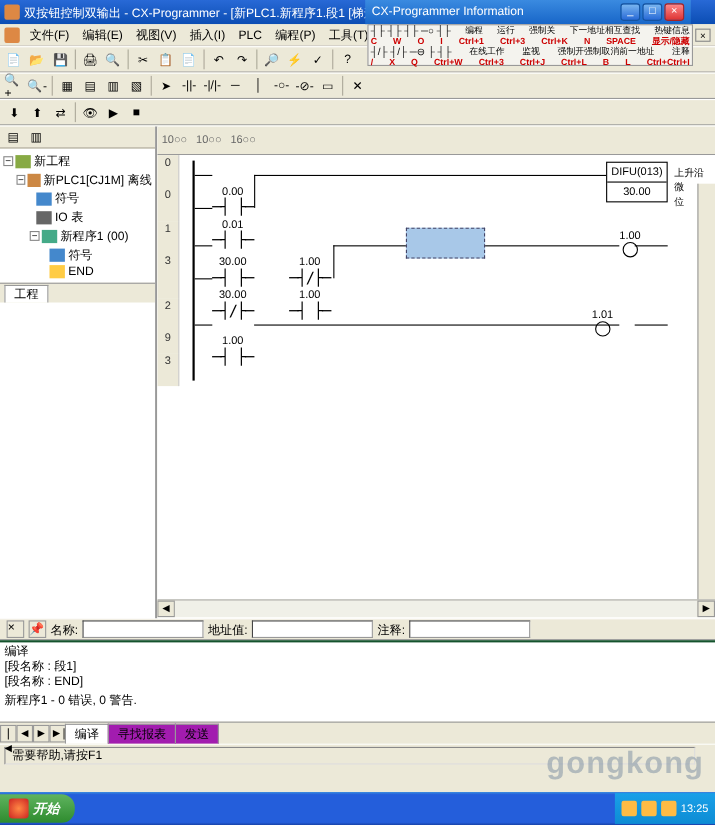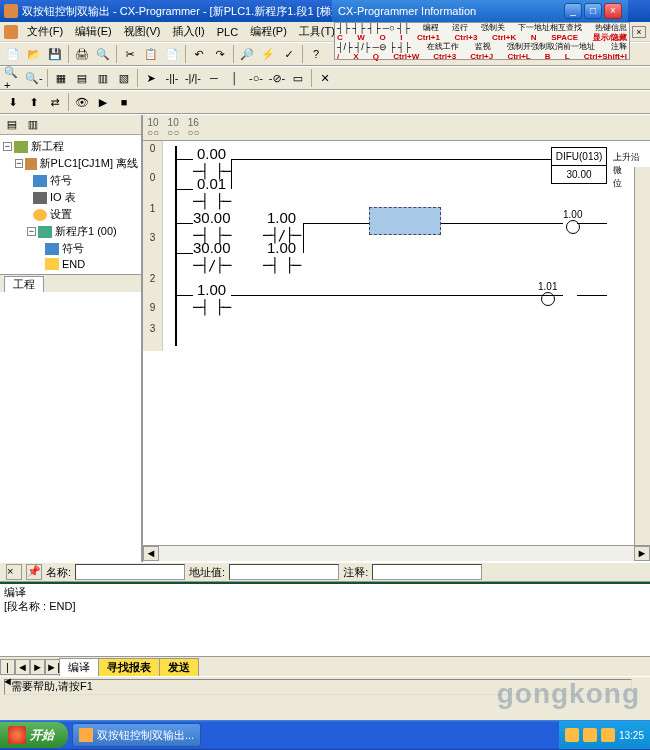--- a/index.html
+++ b/index.html
@@ -37,26 +37,26 @@
 .ico-io { background:#666; }
 .ico-set { background:#fb4; border-radius:50%; }
 .ico-mem { background:#888; }
 .ico-prog { background:#4a8; }
 .ico-sec { background:#fc4; }
 .ico-end { background:#fc4; }
 .tree-tab { background:#ece9d8; border-top:1px solid #999; height:18px; padding:1px 4px; font-size:11px; display:flex; align-items:center;}
 .tree-tab span { background:#fff; border:1px solid #999; border-bottom:none; padding:0 8px;}
 .ladder-panel { flex: 1; background: #fff; position: relative; overflow:hidden; }
 .ladder-toolbar { height:26px; background:#ece9d8; border-bottom:1px solid #999; display:flex; align-items:center; padding:0 4px; gap:8px; font-size:10px; color:#666;}
-.ladder-toolbar .cell { display:flex; flex-direction:column; align-items:center; line-height:1;}
+.ladder-toolbar .cell { display:flex; align-items:center; line-height:1;}
 .ladder-area { position: relative; background: #fff; height: 420px; }
 .rung-num { position: absolute; left: 0; width: 20px; background: #ece9d8; text-align: center; font-size: 10px; border-right:1px solid #ccc; padding-top:2px; color:#333;}
 .bus-left { position:absolute; left:32px; width:2px; background:#000; }
 .contact { position:absolute; font-size:10px; text-align:center; }
-.contact .lbl { font-size:15px; margin-bottom:1px;}
+.contact .lbl { font-size:10px; margin-bottom:1px;margin-top:24px;}
 .contact .sym { font-family:monospace; font-size:14px; letter-spacing:-1px;}
 .coil { position:absolute; font-size:10px; text-align:center;}
 .coil .sym { width:14px; height:14px; border:1px solid #000; border-radius:50%; margin:0 auto;}
 .hline { position:absolute; height:1px; background:#000;}
 .vline { position:absolute; width:1px; background:#000;}
 .selbox { position:absolute; background:#a8c8e8; border:1px dashed #446; }
 .func-box { position:absolute; border:1px solid #000; font-size:10px; }
 .func-box .top { border-bottom:1px solid #000; text-align:center; padding:3px;}
 .func-box .bot { text-align:center; padding:3px;}
 .right-comment { position:absolute; font-size:9px; width:30px; }
@@ -64,21 +64,21 @@
 .hscroll .arr { width:16px; border:1px solid #999; background:#ece9d8; text-align:center;}
 .hscroll .track { flex:1; background:#f0f0e8;}
 .vscroll { position:absolute; right:0; top:26px; bottom:16px; width:16px; background:#ece9d8; border-left:1px solid #999;}
 .fields-bar { height:20px; background:#ece9d8; border-top:1px solid #fff; border-bottom:1px solid #999; display:flex; align-items:center; padding:0 6px; gap:4px; font-size:11px;}
 .fields-bar input { height:16px; border:1px inset #999; font-size:11px; padding:0 2px;}
 .output-panel { height: 94px; background: #fff; border-top:2px solid #14532d; font-size: 11px; position:relative; }
 .output-content { padding:2px 4px; height:72px; overflow:hidden; line-height:1.25;}
 .output-tabs { position:absolute; bottom:0; left:0; right:0; height:20px; background:#ece9d8; border-top:1px solid #999; display:flex; align-items:center; font-size:11px;}
 .output-tabs .nav { width:15px; text-align:center; border:1px solid #999; height:16px; line-height:14px;}
 .output-tabs .tab { padding:1px 8px; border:1px solid #999; background:#fff; border-bottom:none; margin-left:-1px;}
-.output-tabs .tab.inactive { background:#fde047;font-weight:bold;}
+.output-tabs .tab.inactive { background:#a21caf;}
 .statusbar { height: 20px; background:#ece9d8; border-top:1px solid #fff; display:flex; align-items:center; font-size:11px; padding:0 4px;}
 .statusbar .cell { border:1px inset #ddd; padding:1px 6px; margin-right:14px; height:16px; display:flex; align-items:center;}
 .taskbar { position:absolute; bottom:0; left:0; right:0; height:30px; background:linear-gradient(#3c8cde,#245edb 8%,#245edb 92%,#1842a8); display:flex; align-items:center;}
 .start-btn { height:26px; background:linear-gradient(#5fb45f,#2e8b2e); border-radius:0 12px 12px 0; color:#fff; font-weight:bold; padding:0 14px 0 8px; display:flex; align-items:center; font-size:12px; font-style:italic;}
 .start-btn .orb { width:18px; height:18px; background:radial-gradient(#f84,#c22); border-radius:3px; margin-right:4px;}
 .task-item { height:24px; background:linear-gradient(#5a9ae8,#3a76c8); border:1px solid #2456a8; border-radius:3px; color:#fff; padding:0 6px; margin-left:4px; display:flex; align-items:center; font-size:11px; max-width:130px; overflow:hidden;}
 .task-item .ico { width:14px; height:14px; background:#fa4; margin-right:4px;}
 .systray { margin-left:auto; height:28px; background:linear-gradient(#1aa0e8,#0d8cd4); display:flex; align-items:center; padding:0 6px; gap:4px; color:#fff; font-size:10px;}
 .systray .ti { width:14px; height:14px; background:#fb4; border-radius:2px;}
 .watermark { position:absolute; right:10px; bottom:40px; font-size:28px; color:rgba(120,140,160,0.5); font-weight:bold; letter-spacing:1px; pointer-events:none;}
@@ -149,21 +149,21 @@
   <div class="row red">
     <span>/</span>
       <span>X</span>
       <span>Q</span>
     <span>Ctrl+W</span>
       <span>Ctrl+3</span>
     <span>Ctrl+J</span>
       <span>Ctrl+L</span>
     <span>B</span>
       <span>L</span>
-    <span>Ctrl+Shift+I</span>
+    <span>Ctrl+Ctrl+I</span>
   </div>
 </div>
 
 <div class="toolbar">
   <div class="tb-btn">📄</div>
   <div class="tb-btn">📂</div>
   <div class="tb-btn">💾</div>
   <div class="tb-sep"></div>
   <div class="tb-btn">🖨</div>
   <div class="tb-btn">🔍</div>
@@ -232,24 +232,20 @@
           <span>新PLC1[CJ1M] 离线</span>
         </div>
       <div class="tree-node" style="padding-left:30px">
           <span class="tree-ico ico-sym"></span>
           <span>符号</span>
         </div>
       <div class="tree-node" style="padding-left:30px">
           <span class="tree-ico ico-io"></span>
           <span>IO 表</span>
         </div>
-      <div class="tree-node" style="padding-left:30px">
-          <span class="tree-ico ico-set"></span>
-          <span>设置</span>
-        </div>
       <div class="tree-node" style="padding-left:24px">
           <span class="tree-toggle">−</span>
           <span class="tree-ico ico-prog"></span>
           <span>新程序1 (00)</span>
         </div>
       <div class="tree-node" style="padding-left:42px">
           <span class="tree-ico ico-sym"></span>
           <span>符号</span>
         </div>
       <div class="tree-node" style="padding-left:42px">
@@ -373,22 +369,24 @@
   <input style="width: 110px;">
   <span>地址值:</span>
   <input style="width: 110px;">
   <span>注释:</span>
   <input style="width: 110px;">
 </div>
 
 <div class="output-panel">
   <div class="output-content">
     <div>编译</div>
+    <div>[段名称 : 段1]</div>
     <div>[段名称 : END]</div>
     <div style="height:4px"></div>
+    <div>新程序1 - 0 错误, 0 警告.</div>
 
   </div>
   <div class="output-tabs">
     <div class="nav">|◄</div>
     <div class="nav">◄</div>
     <div class="nav">►</div>
     <div class="nav">►|</div>
     <div class="tab">编译</div>
     <div class="tab inactive">寻找报表</div>
     <div class="tab inactive">发送</div>
@@ -399,23 +397,19 @@
   <div class="cell" style="flex:1">需要帮助,请按F1</div>
 </div>
 
 <div class="watermark">gongkong</div>
 
 <div class="taskbar">
   <div class="start-btn">
       <div class="orb"></div>
       <span>开始</span>
     </div>
-  <div class="task-item">
-      <div class="ico"></div>
-      <span>双按钮控制双输出...</span>
-    </div>
   <div class="systray">
     <div class="ti"></div>
     <div class="ti"></div>
     <div class="ti"></div>
     <span>13:25</span>
   </div>
 </div>
 
 </body></html>

